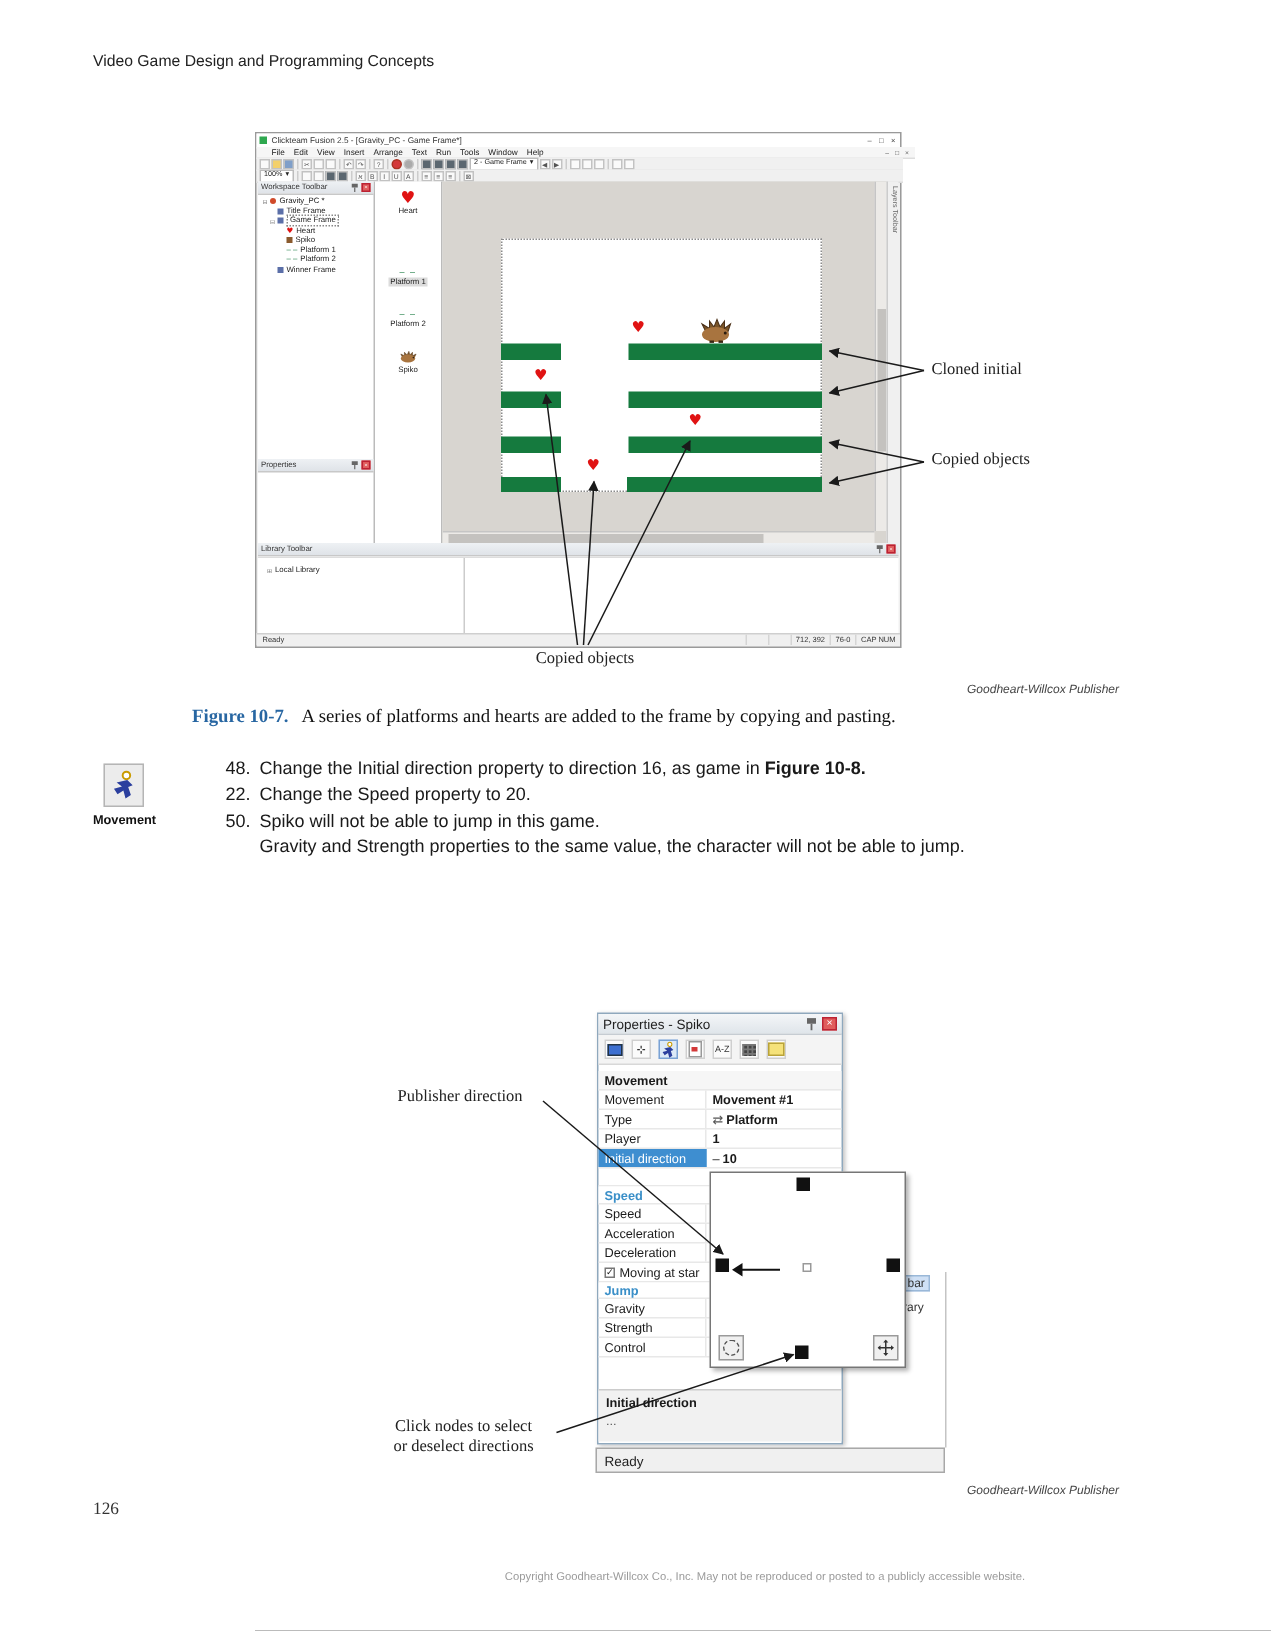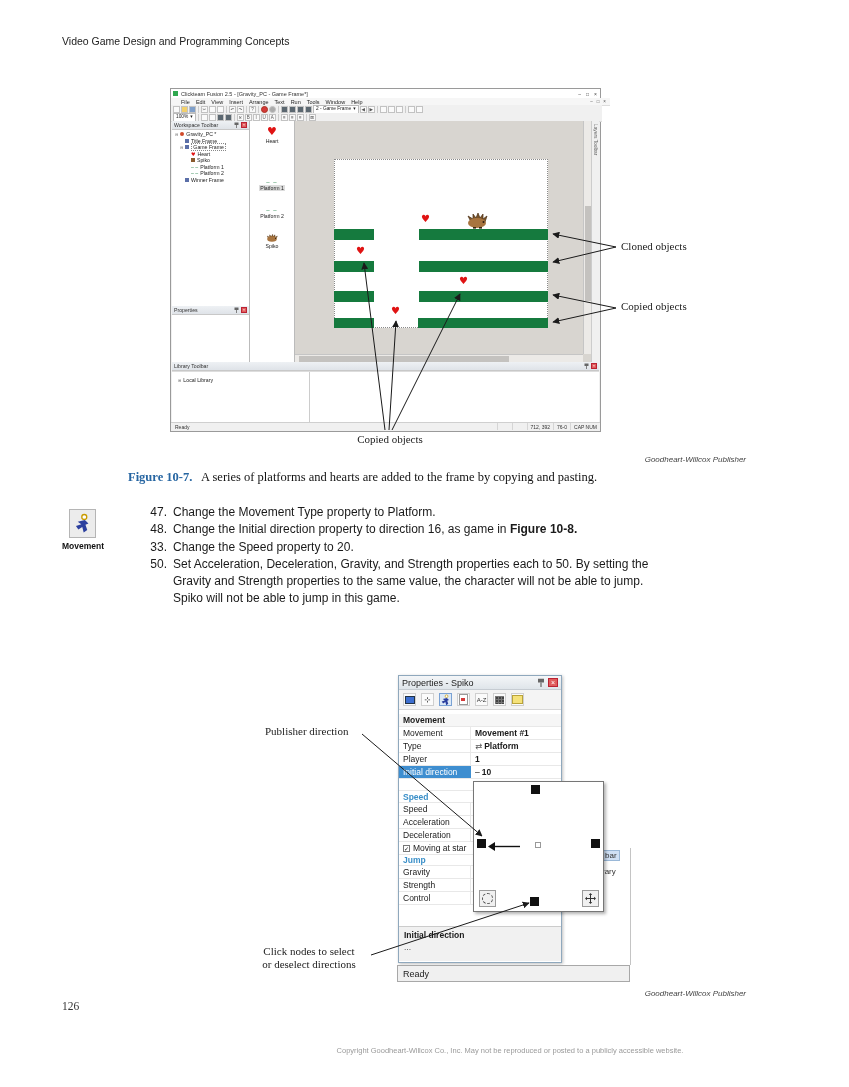--- a/index.html
+++ b/index.html
@@ -329,58 +329,53 @@
       <span style="margin-left:auto;display:flex;height:100%;">
         <span class="stcell" style="width:8px;"></span>
         <span class="stcell" style="width:8px;"></span>
         <span class="stcell">712, 392</span>
         <span class="stcell">76-0</span>
         <span class="stcell">CAP NUM</span>
       </span>
     </div>
   </div>
 
-  <div class="abs ann" style="left:621px;top:240px;">Cloned objects</div>
+  <div class="abs ann" style="left:621px;top:240px;">Cloned initial</div>
   <div class="abs ann" style="left:621px;top:300px;">Copied objects</div>
   <div class="abs ann" style="left:345px;top:433px;width:90px;text-align:center;">Copied objects</div>
 
   <div class="abs credit" style="left:560px;top:455px;width:186px;">Goodheart-Willcox Publisher</div>
   <div class="abs figcap" style="left:128px;top:470px;width:640px;">
     <span class="figlabel">Figure 10-7.</span>
     <span>&nbsp;</span>
     <span>A series of platforms and hearts are added to the frame by copying and pasting.</span>
   </div>
 
   <div class="abs" id="mv-badge">
     <svg width="19" height="21" viewBox="0 0 16 17">
       <circle cx="9.5" cy="3" r="2.1" fill="#fff" stroke="#c99b00" stroke-width="1.1"></circle>
       <path d="M4,7 L10,5.5 L13,8.5 L10.5,9.5 L12,14 L9,16 L7.8,11.5 L4.5,13.5 L2.5,10.5 L7,9.2 Z" fill="#2b3f9e"></path>
     </svg>
   </div>
   <div class="abs" id="mv-label">Movement</div>
 
   <div class="abs" id="steps">
     <div class="step">
-      <span class="stepnum">47.</span>
-      <span class="steptext">Change the Movement Type property to Platform.</span>
-    </div>
-    <div class="step">
       <span class="stepnum">48.</span>
       <span class="steptext"><span>Change the Initial direction property to direction 16, as game in </span><b>Figure 10-8.</b></span>
     </div>
     <div class="step">
-      <span class="stepnum">33.</span>
+      <span class="stepnum">22.</span>
       <span class="steptext">Change the Speed property to 20.</span>
     </div>
     <div class="step">
       <span class="stepnum">50.</span>
       <span class="steptext">
-        <span style="display:block;">Set Acceleration, Deceleration, Gravity, and Strength properties each to 50. By setting the</span>
+        <span style="display:block;">Spiko will not be able to jump in this game.</span>
         <span style="display:block;">Gravity and Strength properties to the same value, the character will not be able to jump.</span>
-        <span style="display:block;">Spiko will not be able to jump in this game.</span>
       </span>
     </div>
   </div>
 
   <div class="abs" id="pp">
     <div class="abs" id="pp-hdr">
       <span>Properties - Spiko</span>
       <span class="phx" style="margin-left:auto;display:flex;align-items:center;gap:3px;">
         <svg width="8" height="9" viewBox="0 0 5 6">
             <rect x="0.5" y="0.5" width="4" height="2.5" fill="#666"></rect>

